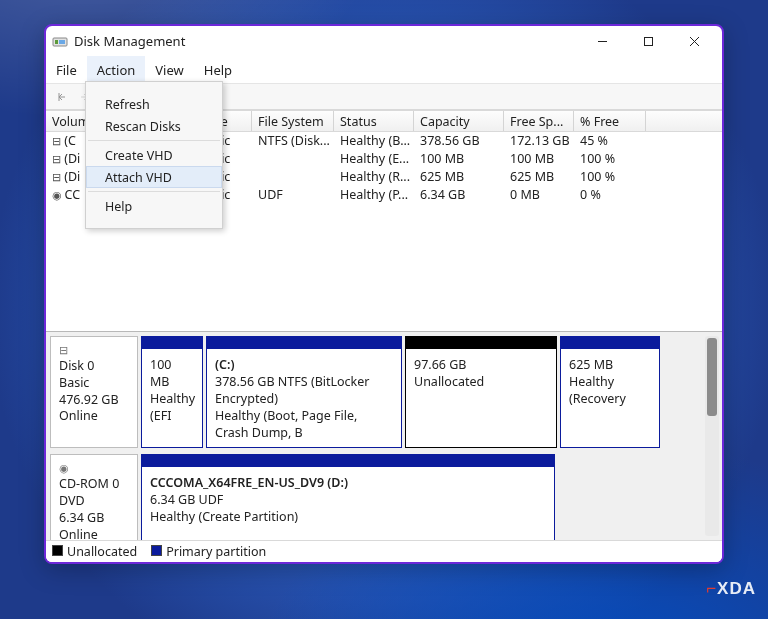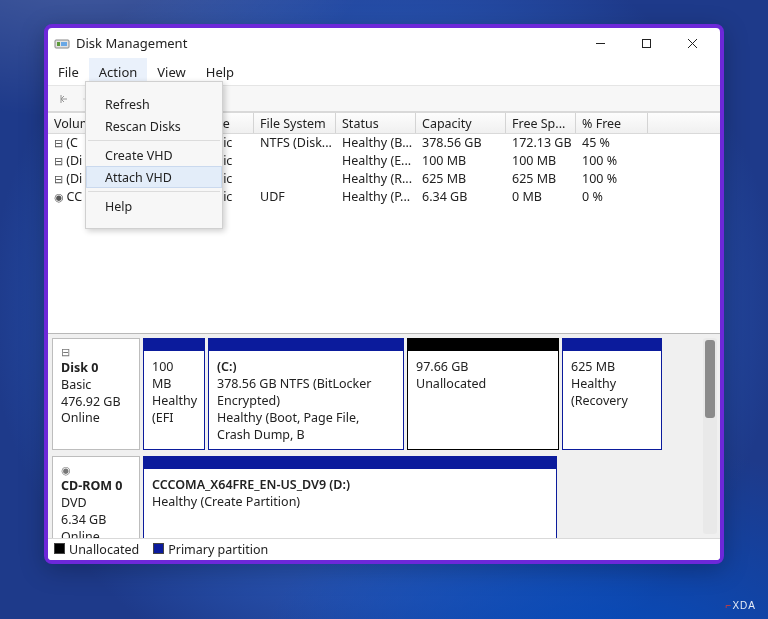--- a/index.html
+++ b/index.html
@@ -11,29 +11,29 @@
     position: relative;
   }
   .bg-swirl {
     position:absolute; inset:0; pointer-events:none;
     background:
       radial-gradient(ellipse 600px 400px at 80% 110%, rgba(0,80,200,0.9), transparent 60%),
       radial-gradient(ellipse 500px 300px at 10% -10%, rgba(255,255,255,0.2), transparent 60%),
       radial-gradient(circle at center, #3a86ff 0%, #1e3a8a 80%);
   }
   .watermark {
-    position: absolute; right: 12px; bottom: 8px;
-    font-family: sans-serif; font-size: 10px; font-weight: 400;
+    position: absolute; right: 12px; bottom: 20px;
+    font-family: sans-serif; font-size: 17px; font-weight: 700;
     letter-spacing: 1px; color: rgba(255,255,255,0.9);
   }
   .watermark .r { color: #e03c31; }
   .window {
     position: absolute; left: 44px; top: 24px;
     width: 680px; height: 540px;
-    background: #fff; border: 4px solid #6d28d9;
+    background: #fff; border: 2px solid #6d28d9;
     border-radius: 8px; overflow: hidden;
     display: flex; flex-direction: column;
     box-shadow: 0 6px 24px rgba(0,0,0,0.25);
   }
   .titlebar {
     height: 30px; display: flex; align-items: center;
     padding: 0 6px;
   }
   .app-icon { width:16px; height:16px; margin-right:6px; display:flex; align-items:center; justify-content:center; }
   .title { flex:1; font-size:13px; }
@@ -78,21 +78,21 @@
     flex:1; background:#f0f0f0; position:relative; overflow:hidden;
     display:flex; flex-direction:column;
   }
   .disk-scroll { flex:1; overflow:hidden; padding:4px 4px 0 4px; }
   .disk-row { display:flex; gap:3px; margin-bottom:6px; }
   .disk-label {
     width:88px; background:#fff; border:1px solid #bdbdbd;
     padding:6px 8px; font-size:12.5px; line-height:1.35;
     display:flex; flex-direction:column;
   }
-  .disk-label .dname { font-weight:700; }
+  .disk-label .dname { font-weight:400; }
   .part-strip { flex:1; display:flex; gap:3px; }
   .part {
     background:#fff; font-size:12.5px; line-height:1.35;
     overflow:hidden; position:relative; padding:20px 8px 6px 8px;
   }
   .part .cap { border-top:12px solid; position:absolute; top:0; left:0; right:0; height:12px; }
   .part .plabel { font-weight:600; }
   .part.blue .cap{ border-color:#0b1b9c; }
   .part.black .cap{ border-color:#000; }
   .part.blue { border:1px solid #0b1b9c; }
@@ -288,20 +288,21 @@
             <span style="font-size:11px;color:#777">◉</span>
             <span class="dname">CD-ROM 0</span>
             <span>DVD</span>
             <span>6.34 GB</span>
             <span>Online</span>
           </div>
           <div class="part-strip">
             <div class="part blue" style="width:414px">
               <div class="cap"></div>
               <div class="plabel">CCCOMA_X64FRE_EN-US_DV9  (D:)</div>
+              <div>6.34 GB UDF</div>
               <div>Healthy (Create Partition)</div>
             </div>
           </div>
         </div>
       </div>
 
       <div class="vscroll">
         <div class="vthumb"></div>
       </div>
 

